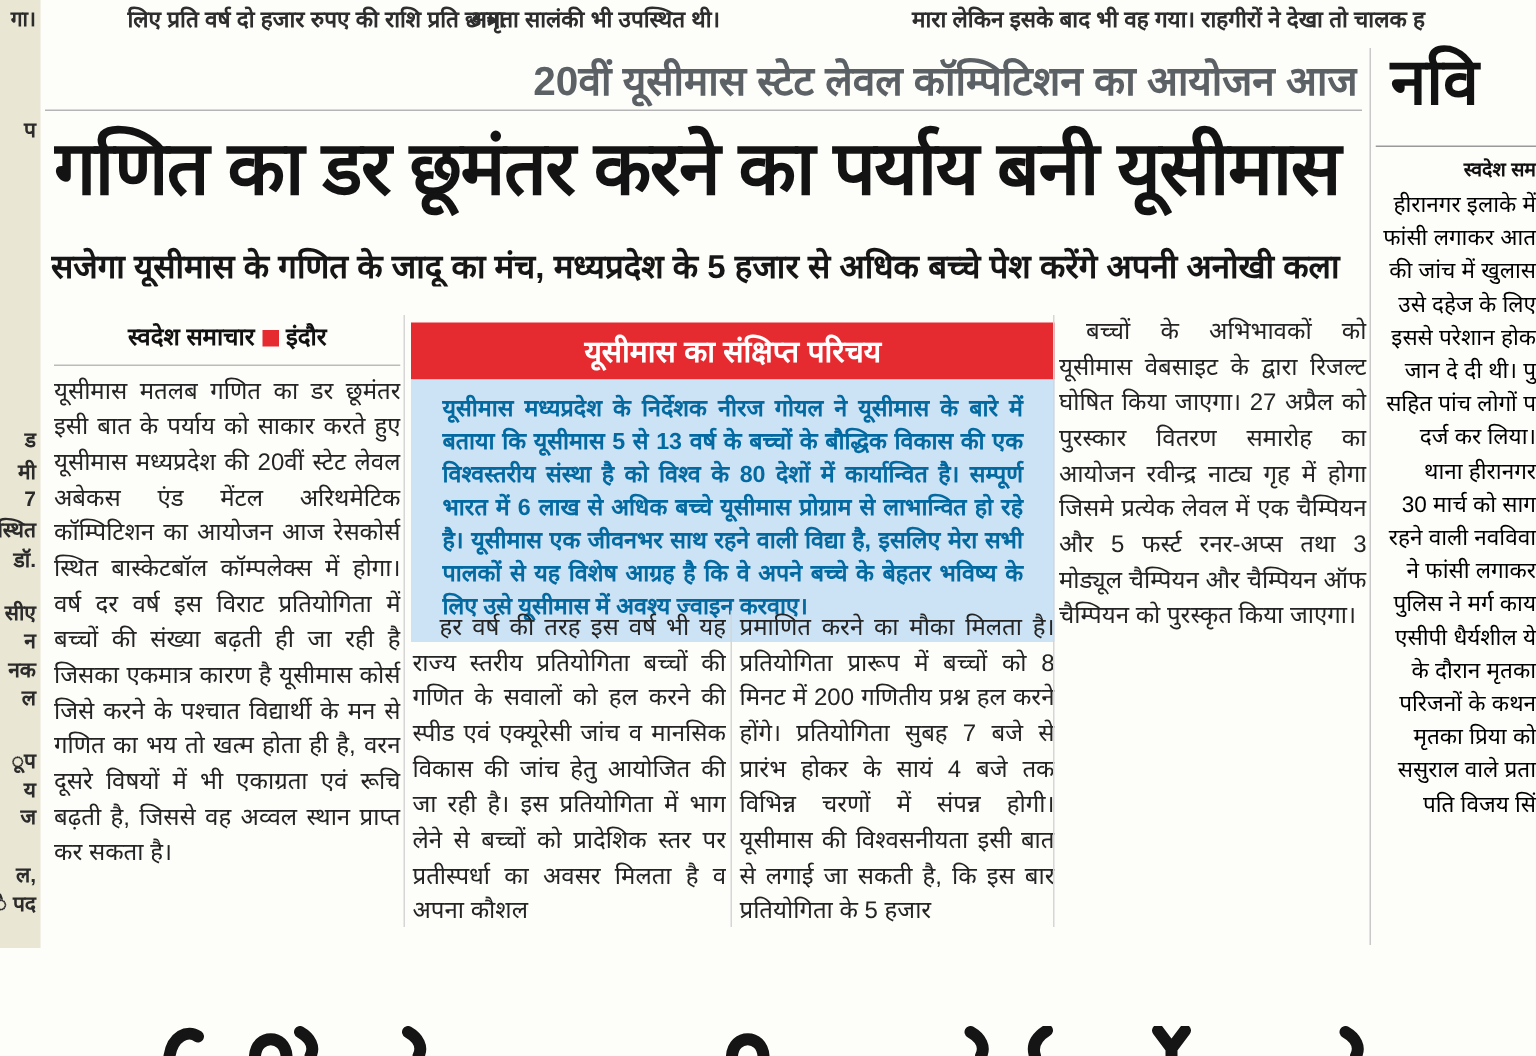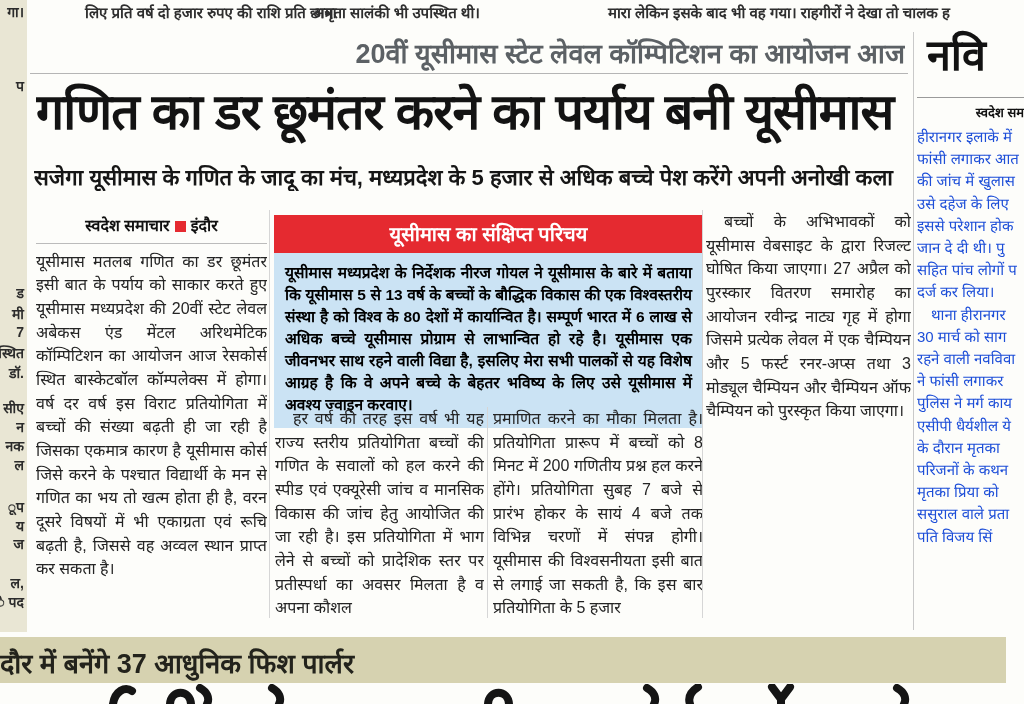--- a/index.html
+++ b/index.html
@@ -42,35 +42,35 @@
   .col1 p { margin-top:6px; }
   .col2 { left:275px; top:407px; width:209px; height:212px; }
   .col2 p { text-indent:18px; }
   .col3 { left:493px; top:407px; width:210px; height:212px; }
   .col4 { left:706px; top:210px; width:205px; height:410px; }
   .col4 p.indent { text-indent:18px; }
   
   .infobox { position:absolute; left:274px; top:215px; width:429px; }
   .infobox-title { background:#e52a30; color:#ffffff; text-align:center;
     font-size:20px; font-weight:800; padding:5px 0 6px; }
-  .infobox-body { background:#cbe3f4; color:#000000; font-size:15.5px;
-    font-weight:600; line-height:1.42; padding:9px 11px 12px;
+  .infobox-body { background:#cbe3f4; color:#0369a1; font-size:15.5px;
+    font-weight:600; line-height:1.42; padding:9px 21px 12px;
     text-align:justify; min-height:144px; }
   
   .side { position:absolute; left:917px; top:28px; width:107px; height:604px;
     overflow:hidden; }
   .side-h { font-size:43px; font-weight:900; color:#121212; line-height:1.28;
     white-space:nowrap; }
   .side-h2 { margin-left:10px; }
   .side-rule { height:1px; background:#9a9a9a; margin-top:14px; }
   .side-byline { text-align:right; font-size:13px; font-weight:700;
     color:#111; margin-top:5px; white-space:nowrap; overflow:hidden; }
   .side-body { margin-top:5px; }
   .side-line { font-size:15px; line-height:22.2px; white-space:nowrap;
-    overflow:hidden; color:#1d4ed8; }
+    overflow:hidden; color:#000000;text-align:right; }
   .side-line.p2 { padding-left:14px; }
   
   .band { position:absolute; left:0; top:637px; width:1006px; height:46px;
     background:#d6d2b0; overflow:hidden; }
   .band-text { position:absolute; left:0; top:7px; font-size:27px;
     font-weight:800; color:#23231c; white-space:nowrap; }
   .glyphs { position:absolute; left:30px; top:684px; }
 </style>
 </head>
 <body>
@@ -154,23 +154,20 @@
       <div class="side-line">पुलिस ने मर्ग काय</div>
       <div class="side-line">एसीपी धैर्यशील ये</div>
       <div class="side-line">के दौरान मृतका</div>
       <div class="side-line">परिजनों के कथन</div>
       <div class="side-line">मृतका प्रिया को</div>
       <div class="side-line">ससुराल वाले प्रता</div>
       <div class="side-line">पति विजय सिं</div>
     </div>
   </div>
 
-  <div class="band">
-    <div class="band-text">दौर में बनेंगे 37 आधुनिक फिश पार्लर</div>
-  </div>
 
   <svg class="glyphs" width="960" height="20" viewBox="0 0 960 20" fill="none" stroke="#151515" stroke-width="8" stroke-linecap="round">
     <path d="M83 20 C85 7 95 2 102 7"></path>
     <path d="M140 20 C141 5 160 5 161 20"></path>
     <path d="M170 4 C177 8 180 14 177 20"></path>
     <path d="M242 4 C249 8 252 14 249 20"></path>
     <path d="M458 20 C459 5 478 5 479 20"></path>
     <path d="M617 4 C624 8 627 14 624 20"></path>
     <path d="M668 3 C660 8 658 14 660 20"></path>
     <path d="M742 3 L751 15 M760 3 L751 15 L751 20"></path>

